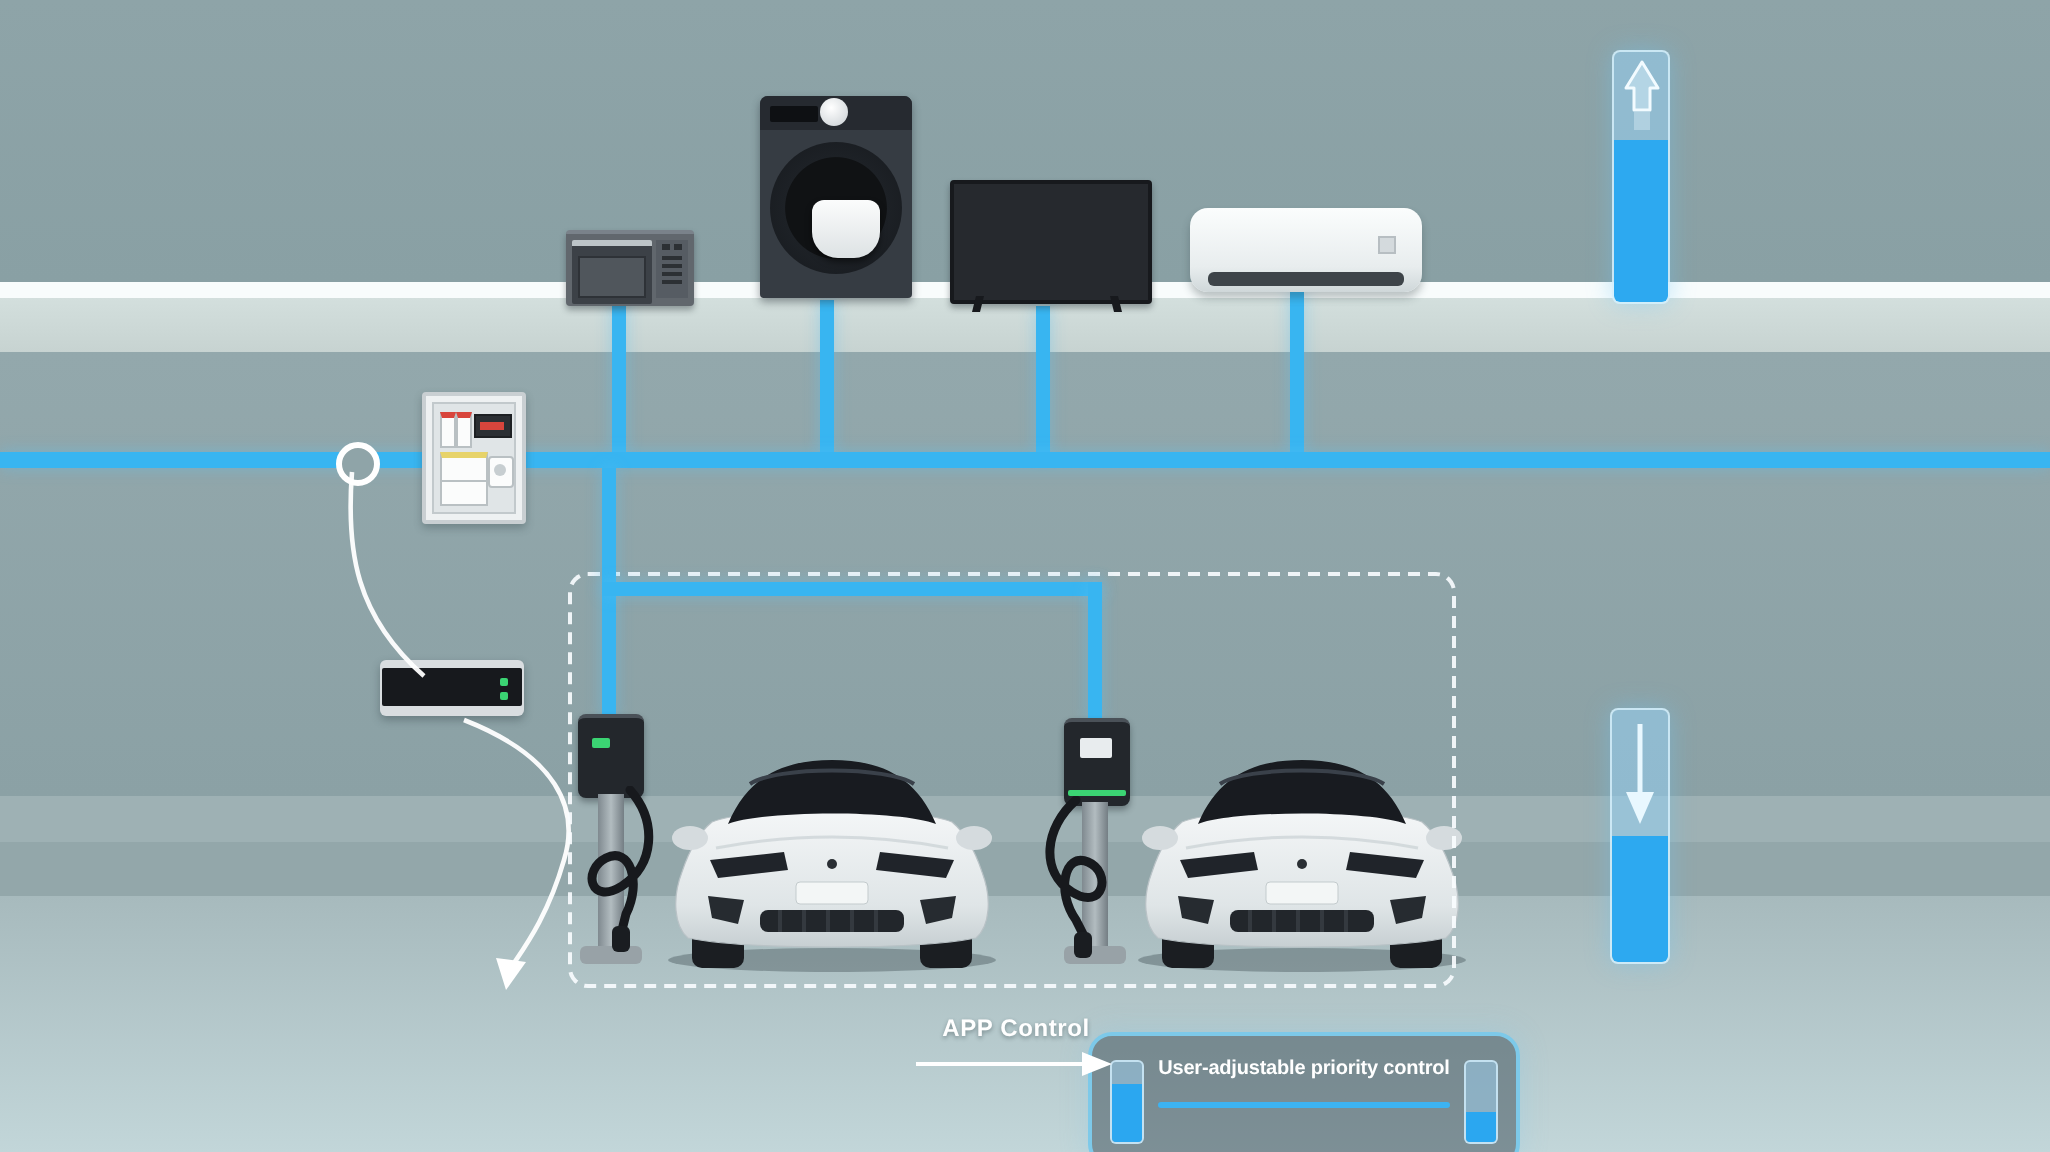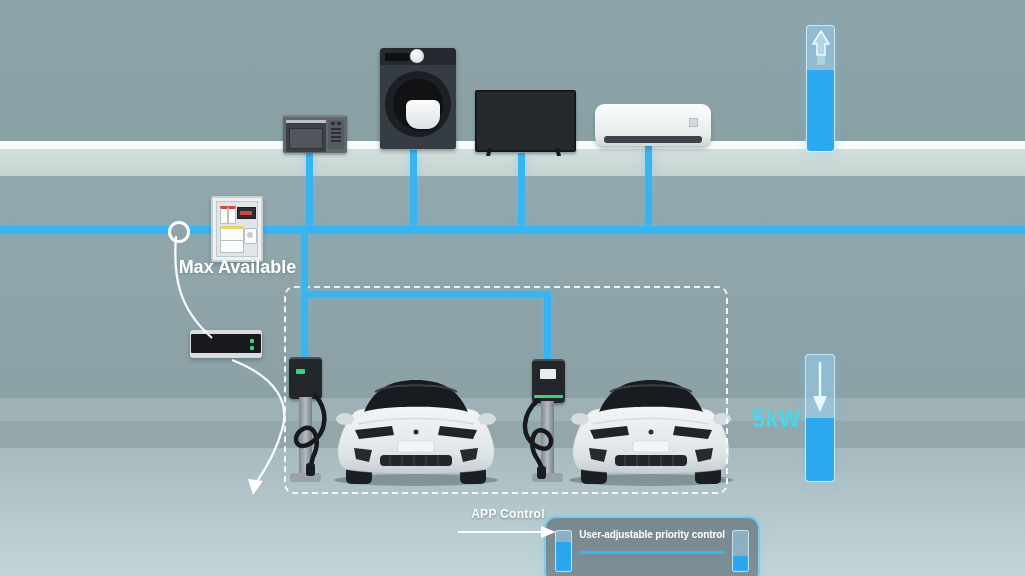--- a/index.html
+++ b/index.html
@@ -121,21 +121,20 @@
   <div class="abs pline garage" style="left:544px;top:291px;width:7px;height:71px;"></div>
 
   <div class="abs vbar" style="left:806px;top:25px;width:27px;height:125px;">
     <div class="vfill" style="height: 65%;"></div>
     <svg class="abs" style="left:4px;top:3px;" width="20" height="38" viewBox="0 0 20 38">
       <polygon points="10,2 18,15 14,15 14,26 6,26 6,15 2,15" fill="rgba(225,246,255,.45)" stroke="#f2fbff" stroke-width="1.5" stroke-linejoin="round"></polygon>
       <rect x="6" y="27" width="8" height="9" fill="rgba(235,250,255,.35)"></rect>
     </svg>
   </div>
 
-  <div class="abs kw-label" style="left:707px;top:406px;width:94px;">5kW</div>
   <div class="abs vbar" style="left:805px;top:354px;width:28px;height:126px;">
     <div class="vfill" style="height: 50%;"></div>
     <svg class="abs" style="left:4px;top:4px;" width="20" height="56" viewBox="0 0 20 56">
       <line x1="10" y1="3" x2="10" y2="38" stroke="#e9f8ff" stroke-width="2.5"></line>
       <polygon points="3,37 17,37 10,53" fill="#e9f8ff"></polygon>
     </svg>
   </div>
 
   <div class="abs panel">
     <div class="panel-inner">
@@ -164,21 +163,20 @@
     <div class="led" style="top:9px;"></div>
     <div class="led" style="top:16px;"></div>
   </div>
 
   <svg class="abs z4" style="left:210px;top:352px;" width="90" height="146" viewBox="0 0 90 146">
     <path d="M 22 8 C 68 26, 80 52, 72 78 C 64 106, 52 122, 46 131" stroke="#ffffff" stroke-width="2.3" fill="none" opacity=".95"></path>
     <polygon points="38,127 53,129 43,143" fill="#ffffff"></polygon>
   </svg>
 
   <div class="abs max-power">
-    <div>Max Available</div>
   </div>
 
   <div class="abs appl microwave">
     <div class="mw-door">
         <div class="mw-door-in"></div>
       </div>
     <div class="mw-ctrl">
       <div class="mw-bar" style="top:8px;"></div>
         <div class="mw-bar" style="top:12px;"></div>
       <div class="mw-bar" style="top:16px;"></div>

